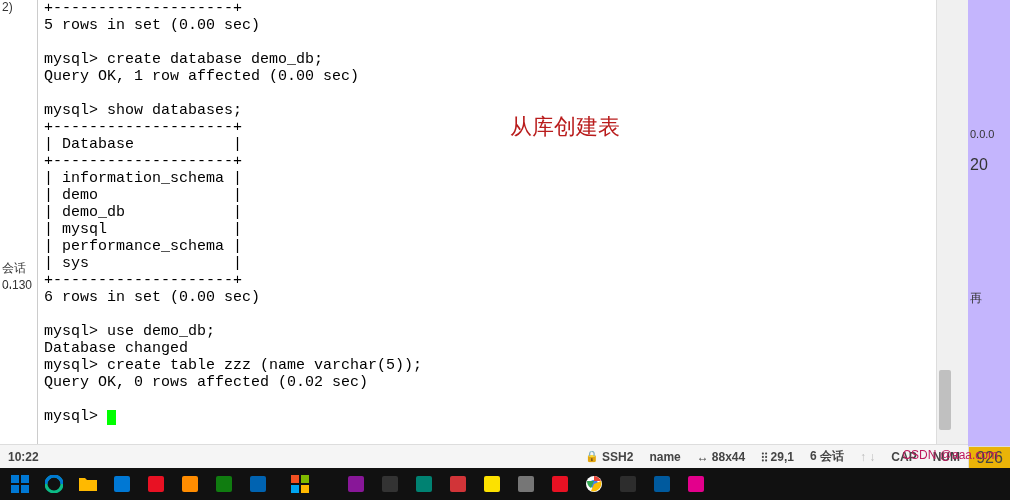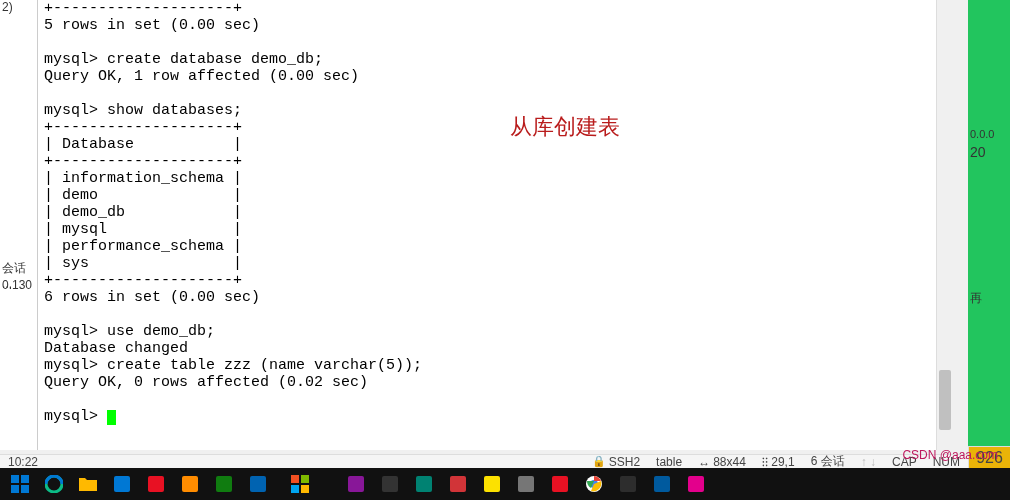--- a/index.html
+++ b/index.html
@@ -75,40 +75,41 @@
   height: 60px;
   background: #c0c0c0;
   border-radius: 2px;
 }
 .right-panel {
   position: absolute;
   right: 0;
   top: 0;
   width: 42px;
   height: 450px;
-  background: #22c55e;
+  background: #c4b5fd;
   font-size: 12px;
   color: #333;
 }
 .right-panel .rfrag1 { position: absolute; top: 128px; left: 2px; font-size: 11px; }
-.right-panel .rfrag2 { position: absolute; top: 144px; left: 2px; font-size: 14px; }
+.right-panel .rfrag2 { position: absolute; top: 156px; left: 2px; font-size: 16px; }
 .right-panel .rfrag3 { position: absolute; top: 290px; left: 2px; }
 
 .status-bar {
   position: absolute;
   left: 0;
   bottom: 32px;
   width: 968px;
-  height: 14px;
+  height: 24px;
   background: #f5f5f5;
   border-top: 1px solid #ddd;
   display: flex;
   align-items: center;
   font-size: 12px;
   color: #444;
+  font-weight: bold;
 }
 .status-bar .time { padding: 0 8px; }
 .status-bar .spacer { flex: 1; }
 .status-bar .item { padding: 0 8px; display: flex; align-items: center; gap: 3px; }
 .status-bar .lock { color: #d4a800; font-size: 11px; }
 .status-bar .arrows { color: #bbb; }
 .status-right {
   position: absolute;
   right: 0;
   bottom: 32px;
@@ -205,21 +206,21 @@
   <div class="rfrag3">再</div>
 </div>
 
 <div class="status-bar">
   <span class="time">10:22</span>
   <span class="spacer"></span>
   <span class="item">
       <span class="lock">🔒</span>
       <span>SSH2</span>
     </span>
-  <span class="item">table</span>
+  <span class="item">name</span>
   <span class="item">
       <span>↔</span> 
       <span>88x44</span>
     </span>
   <span class="item">
       <span>⁝⁝</span> 
       <span>29,1</span>
     </span>
   <span class="item">6 会话</span>
   <span class="item arrows">↑ ↓</span>

